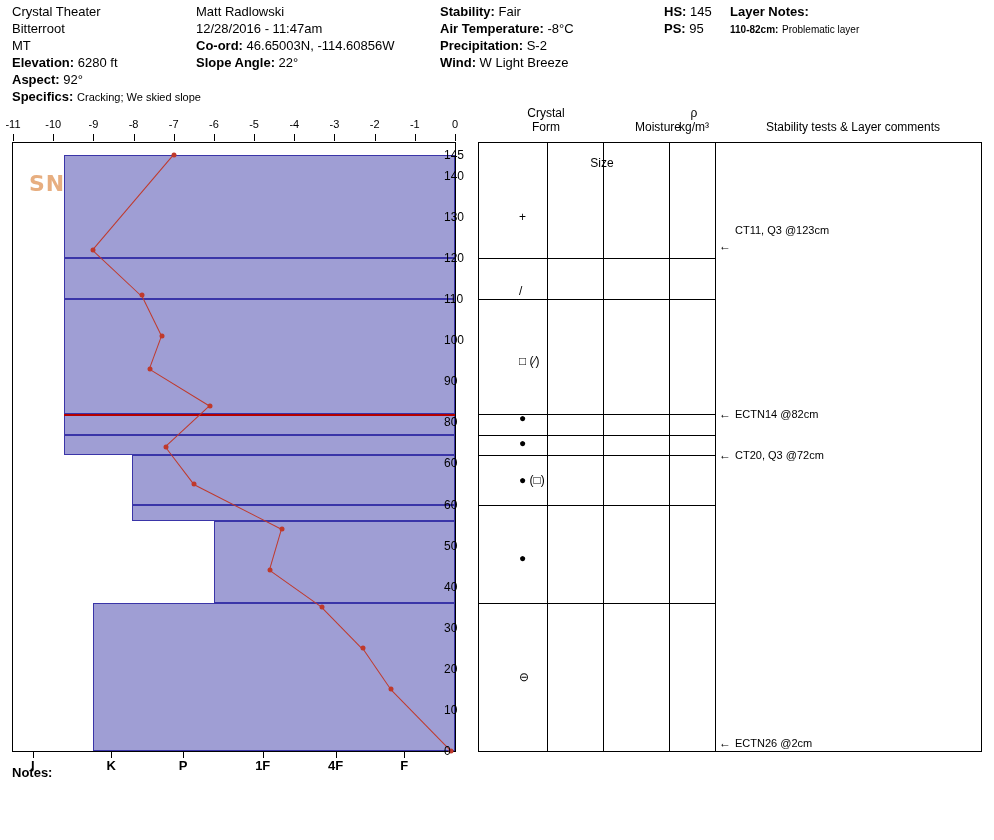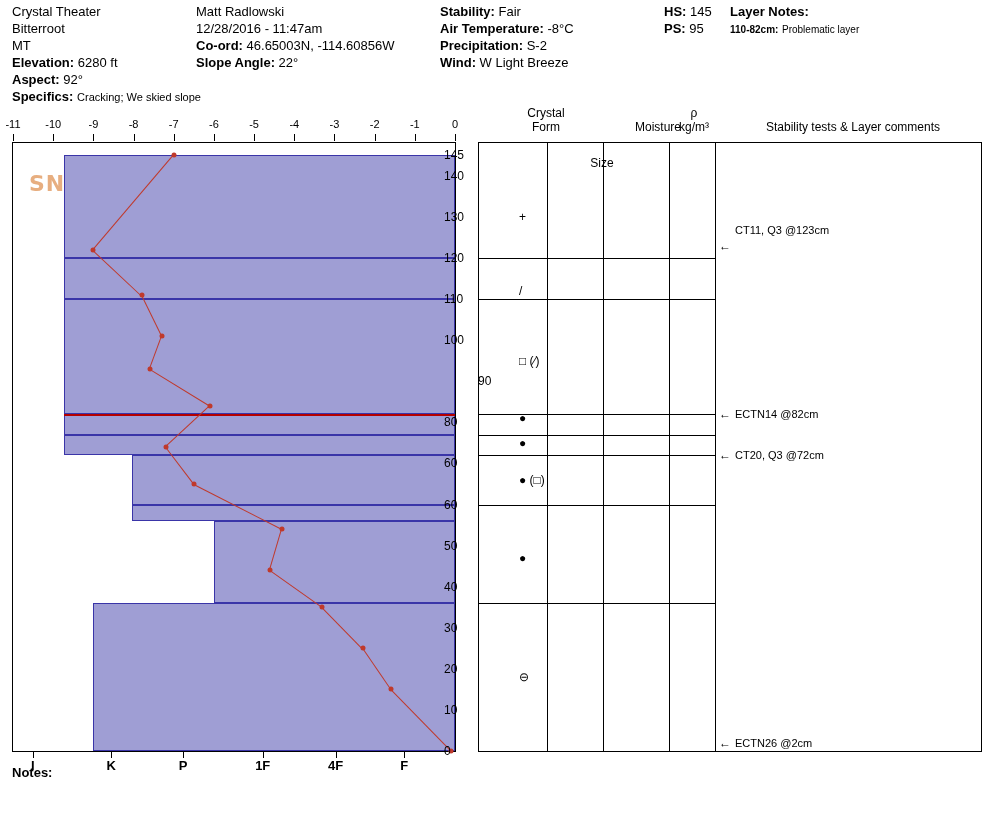--- a/index.html
+++ b/index.html
@@ -229,21 +229,21 @@
 <div class="depthscale" id="depthscale">
     <div class="dl" style="top: 609px;">0</div>
     <div class="dl" style="top: 567.919px;">10</div>
     <div class="dl" style="top: 526.838px;">20</div>
     <div class="dl" style="top: 485.757px; text-align: right;">30</div>
     <div class="dl" style="top: 444.676px;">40</div>
     <div class="dl" style="top: 403.595px;">50</div>
     <div class="dl" style="top: 362.514px;">60</div>
     <div class="dl" style="top: 321.432px;">60</div>
     <div class="dl" style="top: 280.351px;">80</div>
-    <div class="dl" style="top: 239.27px; margin-left: 34px;">90</div>
+    <div class="dl" style="top: 239.27px;">90</div>
     <div class="dl" style="top: 198.189px;">100</div>
     <div class="dl" style="top: 157.108px;">110</div>
     <div class="dl" style="top: 116.027px;">120</div>
     <div class="dl" style="top: 74.9459px;">130</div>
     <div class="dl" style="top: 33.8649px;">140</div>
     <div class="dl" style="top: 13.3243px;">145</div>
   </div>
 
 <div class="axisbot" id="hardaxis">
     <div class="tk" style="left: 20.89px;"></div>

